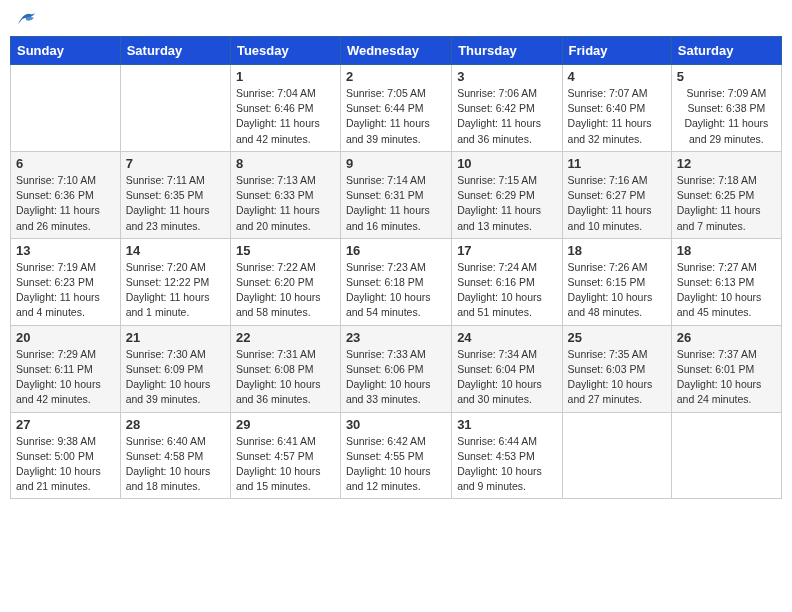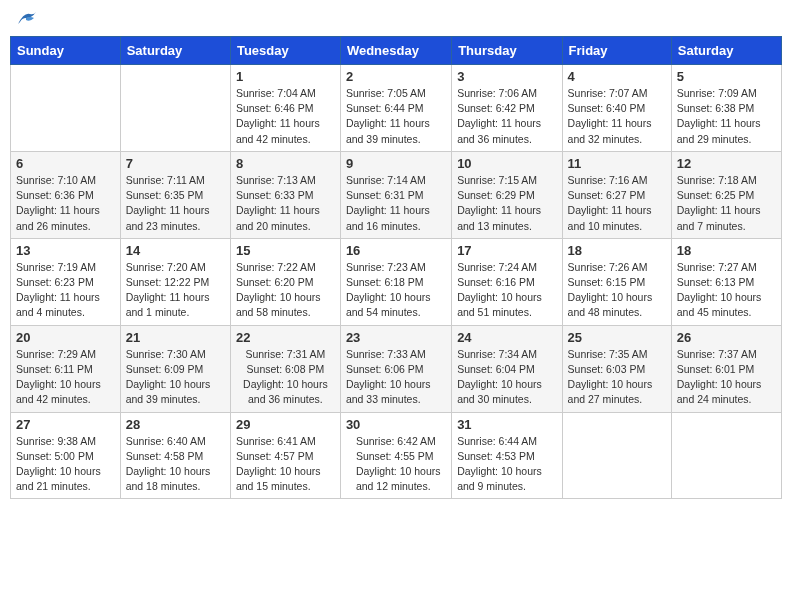--- a/index.html
+++ b/index.html
@@ -155,21 +155,21 @@
 Daylight: 11 hours and 36 minutes.</div>
         </td>
         <td>
           <span class="day-num">4</span>
           <div class="day-info" style="white-space: pre-line;">Sunrise: 7:07 AM
 Sunset: 6:40 PM
 Daylight: 11 hours and 32 minutes.</div>
         </td>
         <td>
           <span class="day-num">5</span>
-          <div class="day-info" style="white-space: pre-line;">Sunrise: 7:09 AM
+          <div class="day-info" style="white-space: pre-line; text-align: center;">Sunrise: 7:09 AM
 Sunset: 6:38 PM
 Daylight: 11 hours and 29 minutes.</div>
         </td>
       </tr>
       <tr>
         <td>
           <span class="day-num">6</span>
           <div class="day-info" style="white-space: pre-line;">Sunrise: 7:10 AM
 Sunset: 6:36 PM
 Daylight: 11 hours and 26 minutes.</div>
@@ -263,21 +263,21 @@
 Daylight: 10 hours and 42 minutes.</div>
         </td>
         <td>
           <span class="day-num">21</span>
           <div class="day-info" style="white-space: pre-line;">Sunrise: 7:30 AM
 Sunset: 6:09 PM
 Daylight: 10 hours and 39 minutes.</div>
         </td>
         <td>
           <span class="day-num">22</span>
-          <div class="day-info" style="white-space: pre-line; text-align: center;">Sunrise: 7:31 AM
+          <div class="day-info" style="white-space: pre-line;">Sunrise: 7:31 AM
 Sunset: 6:08 PM
 Daylight: 10 hours and 36 minutes.</div>
         </td>
         <td>
           <span class="day-num">23</span>
           <div class="day-info" style="white-space: pre-line;">Sunrise: 7:33 AM
 Sunset: 6:06 PM
 Daylight: 10 hours and 33 minutes.</div>
         </td>
         <td>
@@ -313,21 +313,21 @@
 Daylight: 10 hours and 18 minutes.</div>
         </td>
         <td>
           <span class="day-num">29</span>
           <div class="day-info" style="white-space: pre-line;">Sunrise: 6:41 AM
 Sunset: 4:57 PM
 Daylight: 10 hours and 15 minutes.</div>
         </td>
         <td>
           <span class="day-num">30</span>
-          <div class="day-info" style="white-space: pre-line; margin-left: 10px;">Sunrise: 6:42 AM
+          <div class="day-info" style="white-space: pre-line;">Sunrise: 6:42 AM
 Sunset: 4:55 PM
 Daylight: 10 hours and 12 minutes.</div>
         </td>
         <td>
           <span class="day-num">31</span>
           <div class="day-info" style="white-space: pre-line;">Sunrise: 6:44 AM
 Sunset: 4:53 PM
 Daylight: 10 hours and 9 minutes.</div>
         </td>
         <td class="empty-cell"></td>

